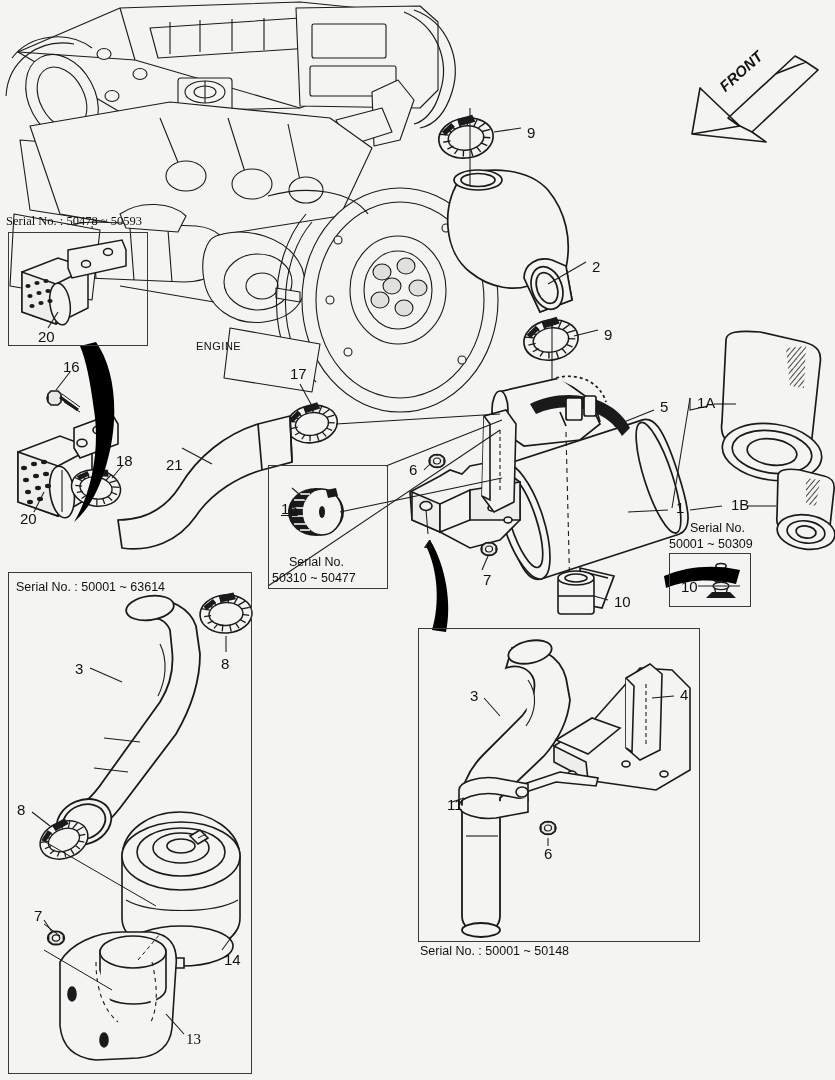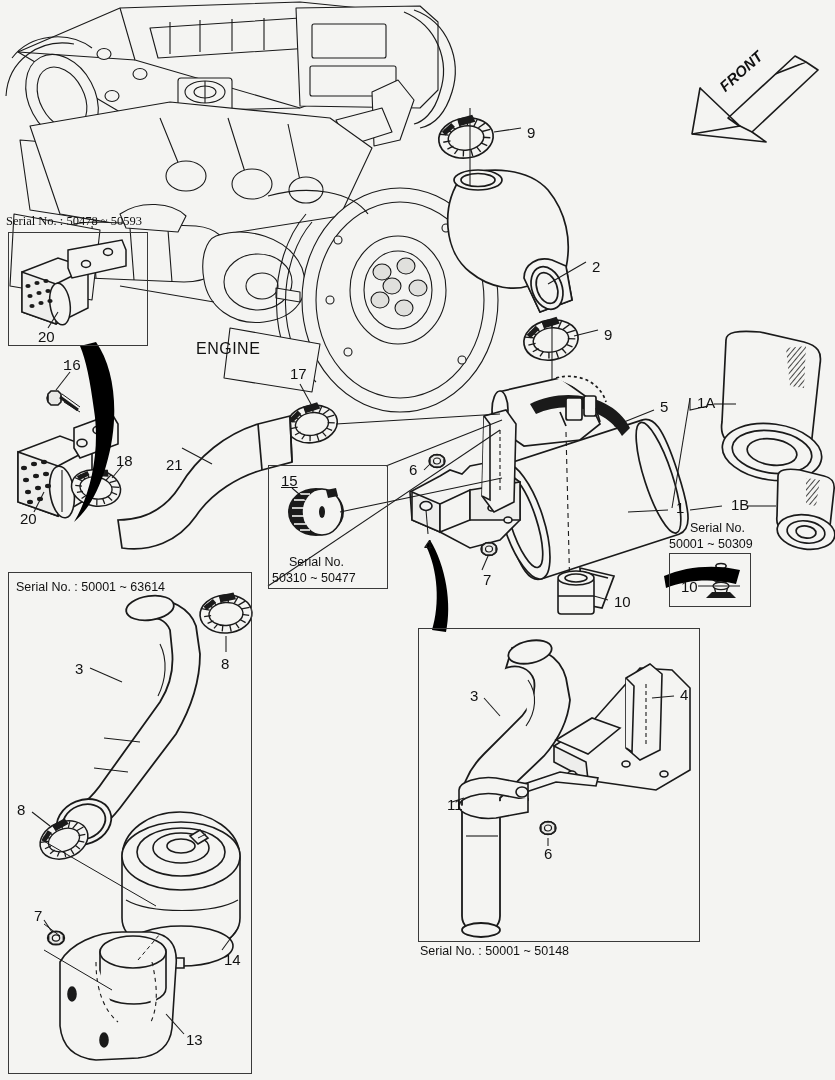--- a/index.html
+++ b/index.html
@@ -2,21 +2,21 @@
 <html><head>
 <meta charset="utf-8">
 <style>
   html,body{margin:0;padding:0;background:#f4f4f2;}
   body{font-family:"Liberation Sans",sans-serif;}
   #page{position:relative;width:835px;height:1080px;background:#f4f4f2;overflow:hidden;}
   svg.layer{position:absolute;left:0;top:0;width:835px;height:1080px;}
   .lbl{position:absolute;font-family:"Liberation Sans",sans-serif;color:#111;white-space:nowrap;}
   .callout{font-size:15px;}
   .serial{font-size:12.5px;}
-  .engine-word{font-size:16px;letter-spacing:.5px;}
+  .engine-word{font-size:11px;letter-spacing:.5px;}
   .front-word{font-size:15px;font-style:italic;font-weight:bold;}
   .box{position:absolute;border:1.4px solid #3a3a3a;background:transparent;}
 </style>
 </head>
 <body>
 
 <div id="page">
 
   <svg class="layer" viewBox="0 0 835 1080">
     <defs>
@@ -503,29 +503,29 @@
   <div class="lbl callout" style="left:731px;top:496px;">1B</div>
   <div class="lbl callout" style="left:676px;top:499px;">1</div>
   <div class="lbl callout" style="left:660px;top:398px;">5</div>
   <div class="lbl callout" style="left:614px;top:593px;">10</div>
   <div class="lbl callout" style="left:681px;top:578px;">10</div>
   <div class="lbl callout" style="left:409px;top:461px;">6</div>
   <div class="lbl callout" style="left:424px;top:536px;">4</div>
   <div class="lbl callout" style="left:483px;top:571px;">7</div>
   <div class="lbl callout" style="left:290px;top:365px;">17</div>
   <div class="lbl callout" style="left:166px;top:436px;margin-top:20px;">21</div>
-  <div class="lbl callout" style="left:63px;top:358px;font-family:Liberation Mono, monospace;">16</div>
+  <div class="lbl callout" style="left:63px;top:358px;">16</div>
   <div class="lbl callout" style="left:116px;top:452px;text-align:right;">18</div>
   <div class="lbl callout" style="left:38px;top:328px;">20</div>
   <div class="lbl callout" style="left:20px;top:510px;">20</div>
-  <div class="lbl callout" style="left:281px;top:472px;text-decoration:underline;">15</div>
+  <div class="lbl callout" style="left:281px;top:500px;text-decoration:underline;">15</div>
   <div class="lbl callout" style="left:75px;top:660px;">3</div>
   <div class="lbl callout" style="left:221px;top:655px;">8</div>
   <div class="lbl callout" style="left:17px;top:801px;">8</div>
   <div class="lbl callout" style="left:224px;top:951px;">14</div>
-  <div class="lbl callout" style="left:186px;top:1031px;">13</div>
+  <div class="lbl callout" style="left:186px;top:1031px;font-family:Liberation Serif, serif;">13</div>
   <div class="lbl callout" style="left:34px;top:907px;">7</div>
   <div class="lbl callout" style="left:470px;top:687px;">3</div>
   <div class="lbl callout" style="left:680px;top:686px;">4</div>
   <div class="lbl callout" style="left:447px;top:796px;">11</div>
   <div class="lbl callout" style="left:544px;top:845px;">6</div>
 
 </div>
 
 </body></html>

